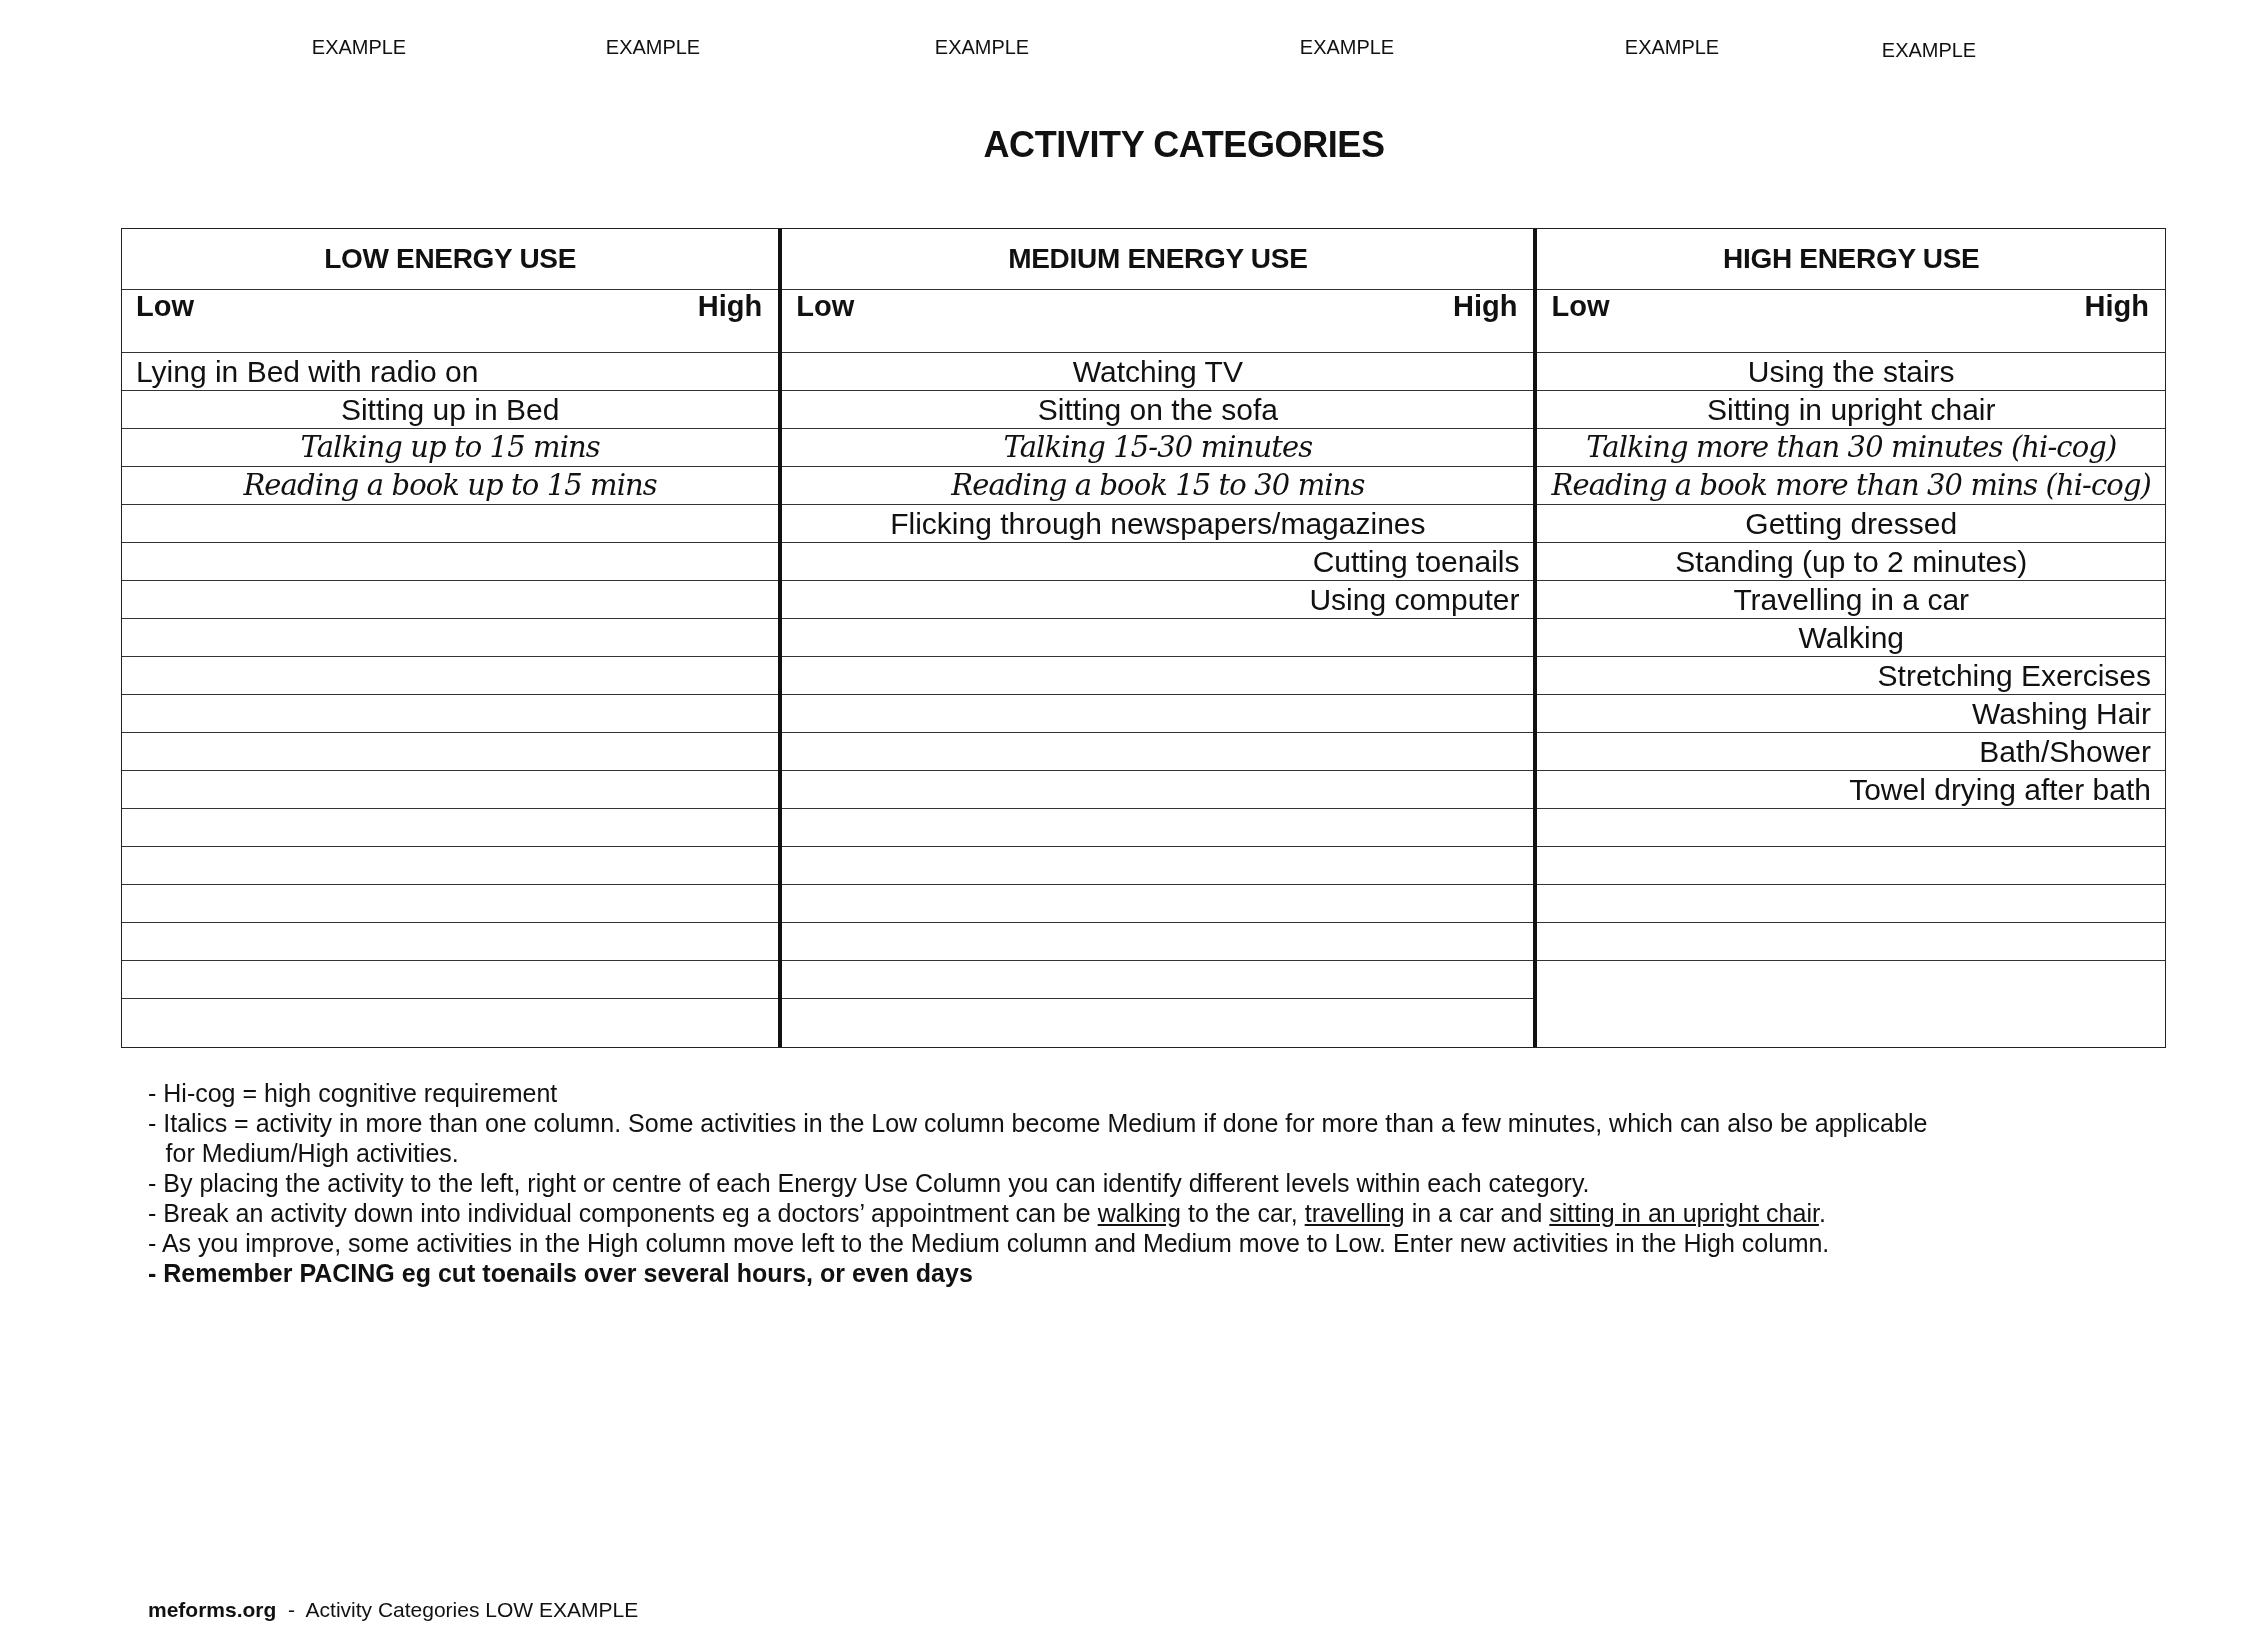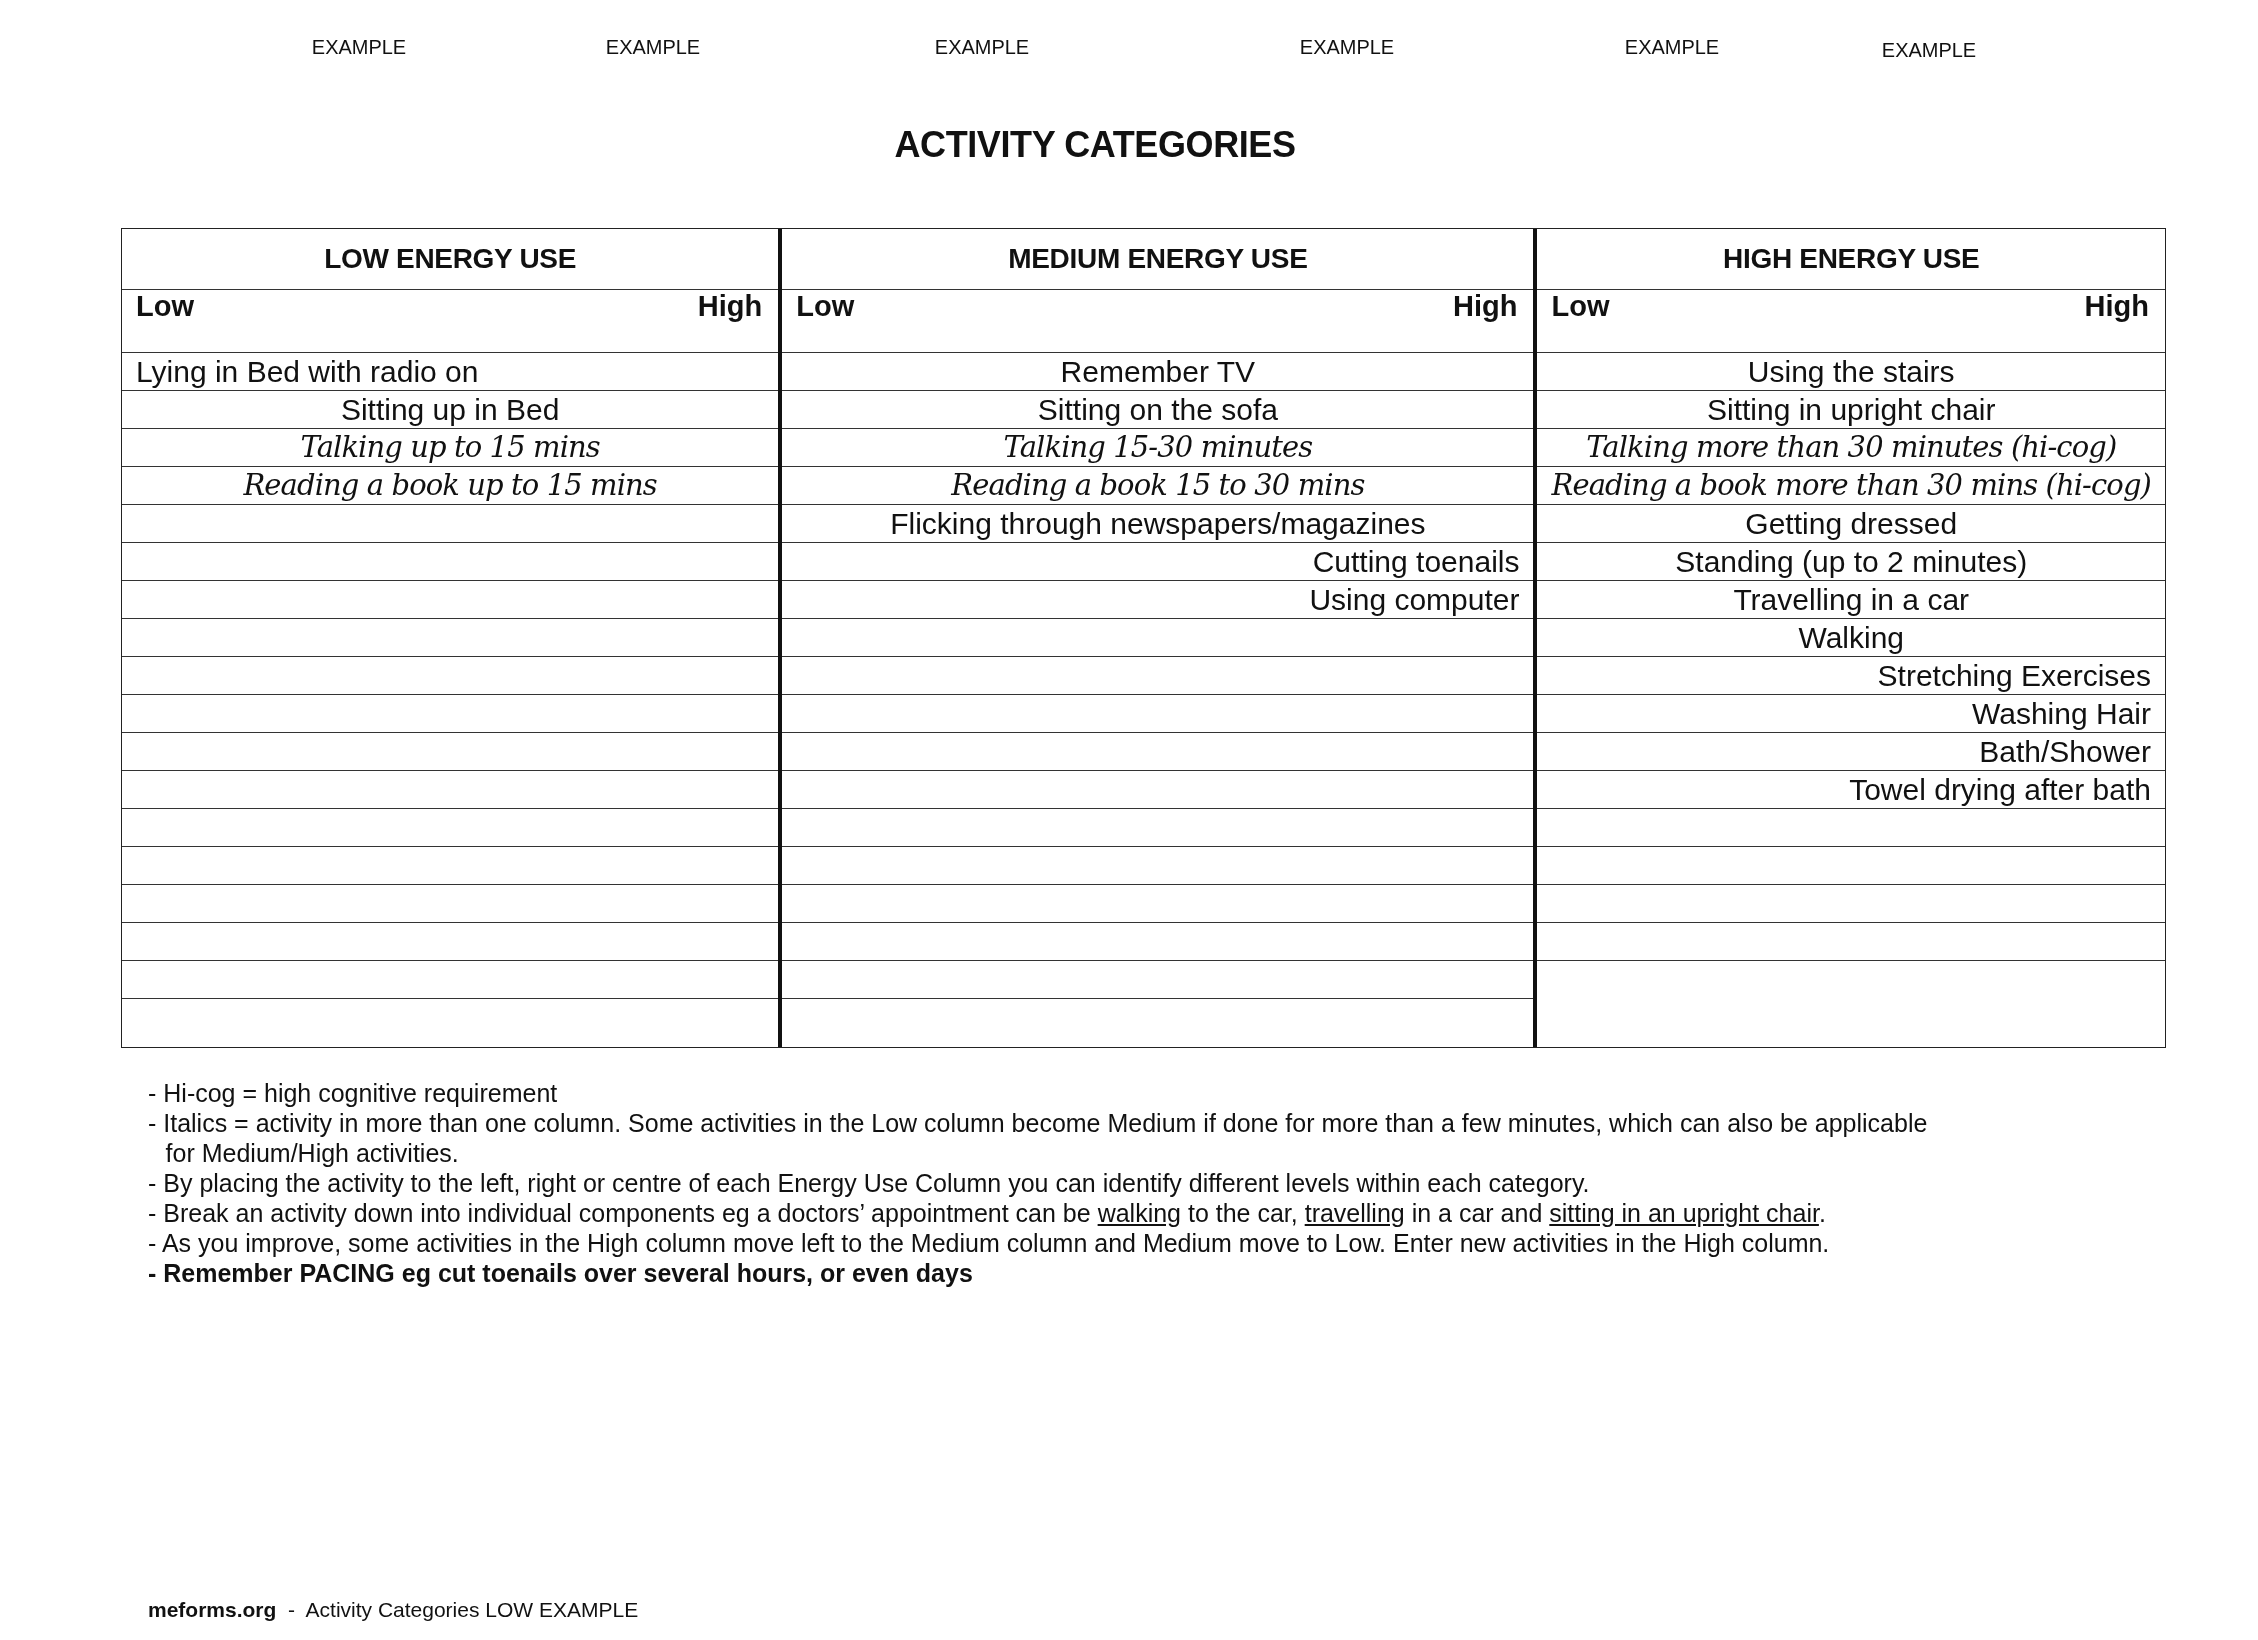--- a/index.html
+++ b/index.html
@@ -1,18 +1,18 @@
 <!DOCTYPE html>
 <html style="font-size:14px"><head>
 <meta charset="utf-8">
 <style>
   html, body { margin:0; padding:0; }
   body { width:2258px; height:1641px; background:#ffffff; position:relative; overflow:hidden; color:#111; font-family:"Liberation Sans", sans-serif; }
   .example { position:absolute; top:35px; font-size:21px; transform:translateX(-50%) scaleX(0.95); white-space:nowrap; }
-  .title { position:absolute; top:124px; left:1095px; transform:translateX(-50%); font-size:36px; font-weight:bold; white-space:nowrap; letter-spacing:-0.4px; }
+  .title { position:absolute; top:124px; left:1184px; transform:translateX(-50%); font-size:36px; font-weight:bold; white-space:nowrap; letter-spacing:-0.4px; }
   .table { position:absolute; left:121px; top:228px; width:2045px; height:820px; border:1.8px solid #222; box-sizing:border-box; display:flex; }
   .col { position:relative; height:100%; box-sizing:border-box; }
   .col.c0 { width:681px; border-right:4.4px solid #111; }
   .col.c1 { width:779px; border-right:4.4px solid #111; }
   .col.c2 { flex:1; }
   .hdr { height:61px; border-bottom:1.8px solid #333; display:flex; align-items:center; justify-content:center; font-size:28px; font-weight:bold; box-sizing:border-box; letter-spacing:-0.3px; }
   .scale { height:63px; border-bottom:1.8px solid #333; display:flex; align-items:flex-start; justify-content:space-between; padding:0 16px 0 14px; font-size:29px; font-weight:bold; box-sizing:border-box; }
   .row { height:38px; border-bottom:1.8px solid #333; box-sizing:border-box; display:flex; align-items:center; padding:0 14px; font-size:30px; white-space:nowrap; overflow:hidden; line-height:1; }
   .row:last-child { border-bottom:none; }
   .row.left { justify-content:flex-start; }
@@ -67,21 +67,21 @@
         <div class="row center"></div>
       </div>
   </div>
   <div class="col c1">
     <div class="hdr">MEDIUM ENERGY USE</div>
     <div class="scale">
       <span>Low</span>
       <span>High</span>
     </div>
     <div class="rows">
-        <div class="row center">Remember TV</div>
+        <div class="row center">Watching TV</div>
         <div class="row center">Sitting on the sofa</div>
         <div class="row center italic">Talking 15-30 minutes</div>
         <div class="row center italic">Reading a book 15 to 30 mins</div>
         <div class="row center">Flicking through newspapers/magazines</div>
         <div class="row right">Cutting toenails</div>
         <div class="row right">Using computer</div>
         <div class="row center"></div>
         <div class="row center"></div>
         <div class="row center"></div>
         <div class="row center"></div>

